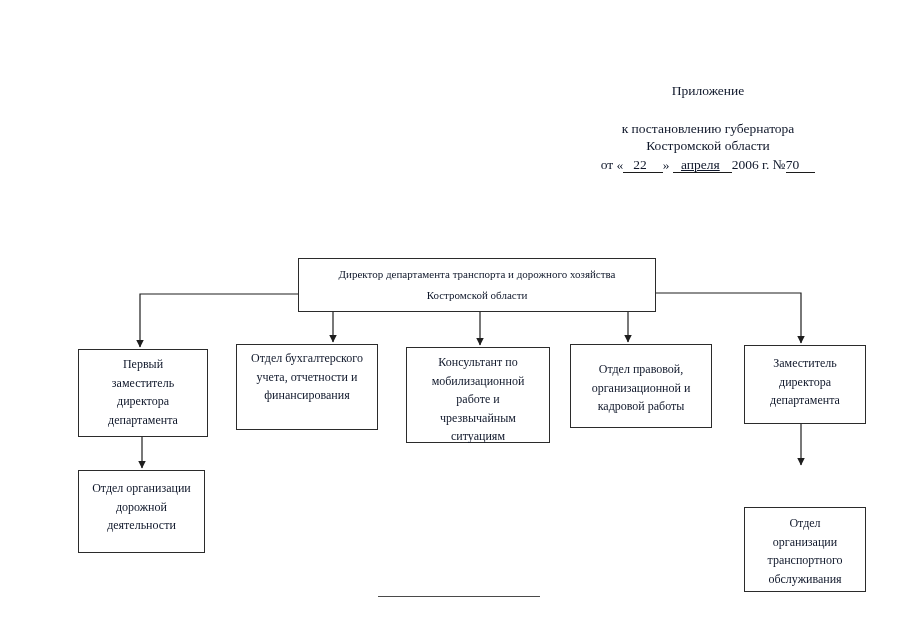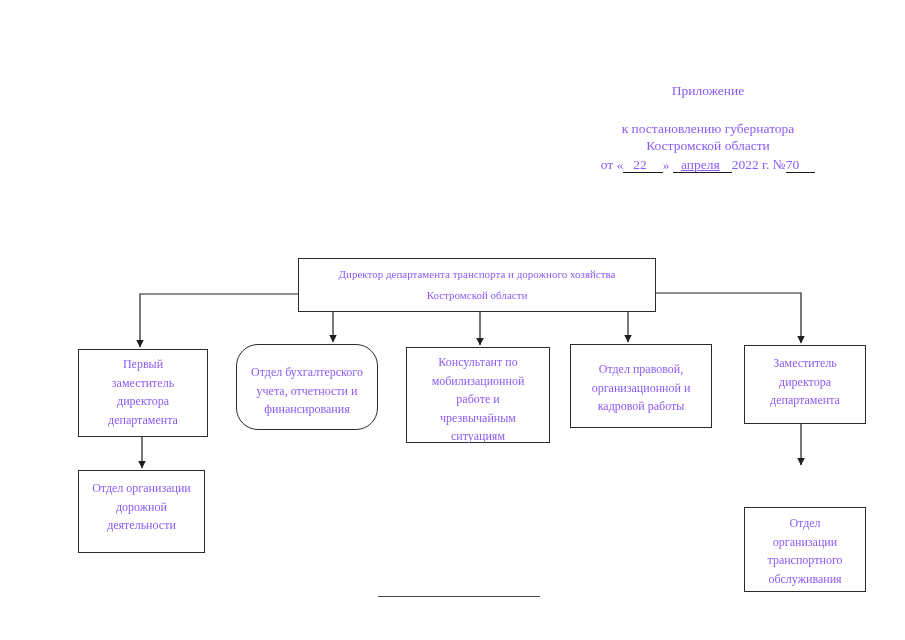--- a/index.html
+++ b/index.html
@@ -2,21 +2,21 @@
 <html><head>
 <meta charset="utf-8">
 <style>
   html, body { margin: 0; padding: 0; background: #e8e8e8; }
   .page {
     position: relative;
     width: 905px;
     height: 640px;
     background: #ffffff;
     font-family: "Liberation Serif", "DejaVu Serif", serif;
-    color: #8b5cf6;
+    color: #0f172a;
     overflow: hidden;
   }
 
   
   .header-block {
     position: absolute;
     left: 560px;
     top: 82px;
     width: 296px;
     font-size: 13.5px;
@@ -54,21 +54,21 @@
     white-space: pre-line;
     font-size: 12px;
     line-height: 18.5px;
     box-sizing: border-box;
   }
   .obox.root {
     left: 298px; top: 258px; width: 358px; height: 54px;
     font-size: 11px; line-height: 21px; padding-top: 5px;
   }
   .obox.b-first   { left: 78px;  top: 349px; width: 130px; height: 88px; padding-top: 5px; }
-  .obox.b-acct    { left: 236px; top: 344px; width: 142px; height: 86px; padding-top: 18px; border-radius: 22px; }
+  .obox.b-acct    { left: 236px; top: 344px; width: 142px; height: 86px; padding-top: 4px; }
   .obox.b-cons    { left: 406px; top: 347px; width: 144px; height: 96px; padding-top: 5px; }
   .obox.b-legal   { left: 570px; top: 344px; width: 142px; height: 84px; padding-top: 15px; }
   .obox.b-deputy  { left: 744px; top: 345px; width: 122px; height: 79px; padding-top: 8px; }
   .obox.b-road    { left: 78px;  top: 470px; width: 127px; height: 83px; padding-top: 8px; }
   .obox.b-transp  { left: 744px; top: 467px; width: 122px; height: 85px; padding-top: 6px; margin-top: 40px; }
 
   
   .connectors {
     position: absolute;
     left: 0; top: 0;
@@ -87,21 +87,21 @@
 </style>
 </head>
 <body>
 
 <div class="page">
 
   <div class="header-block">
     <div class="appendix">Приложение</div>
     <div>к постановлению губернатора</div>
     <div>Костромской области</div>
-    <div class="date-line"><span>от «</span><span class="u day">22</span><span>»</span> <span class="u month">апреля</span><span>2022 г. №</span><span class="u num">70</span></div>
+    <div class="date-line"><span>от «</span><span class="u day">22</span><span>»</span> <span class="u month">апреля</span><span>2006 г. №</span><span class="u num">70</span></div>
   </div>
 
 
   <svg class="connectors" viewBox="0 0 905 640" xmlns="http://www.w3.org/2000/svg">
     <defs>
       <marker id="arrow" markerWidth="9" markerHeight="9" refX="7.5" refY="4" orient="auto" markerUnits="userSpaceOnUse">
         <path d="M0,0 L8,4 L0,8 Z" fill="#1e1e1e"></path>
       </marker>
     </defs>
     <g stroke="#1e1e1e" stroke-width="1.2" fill="none">

